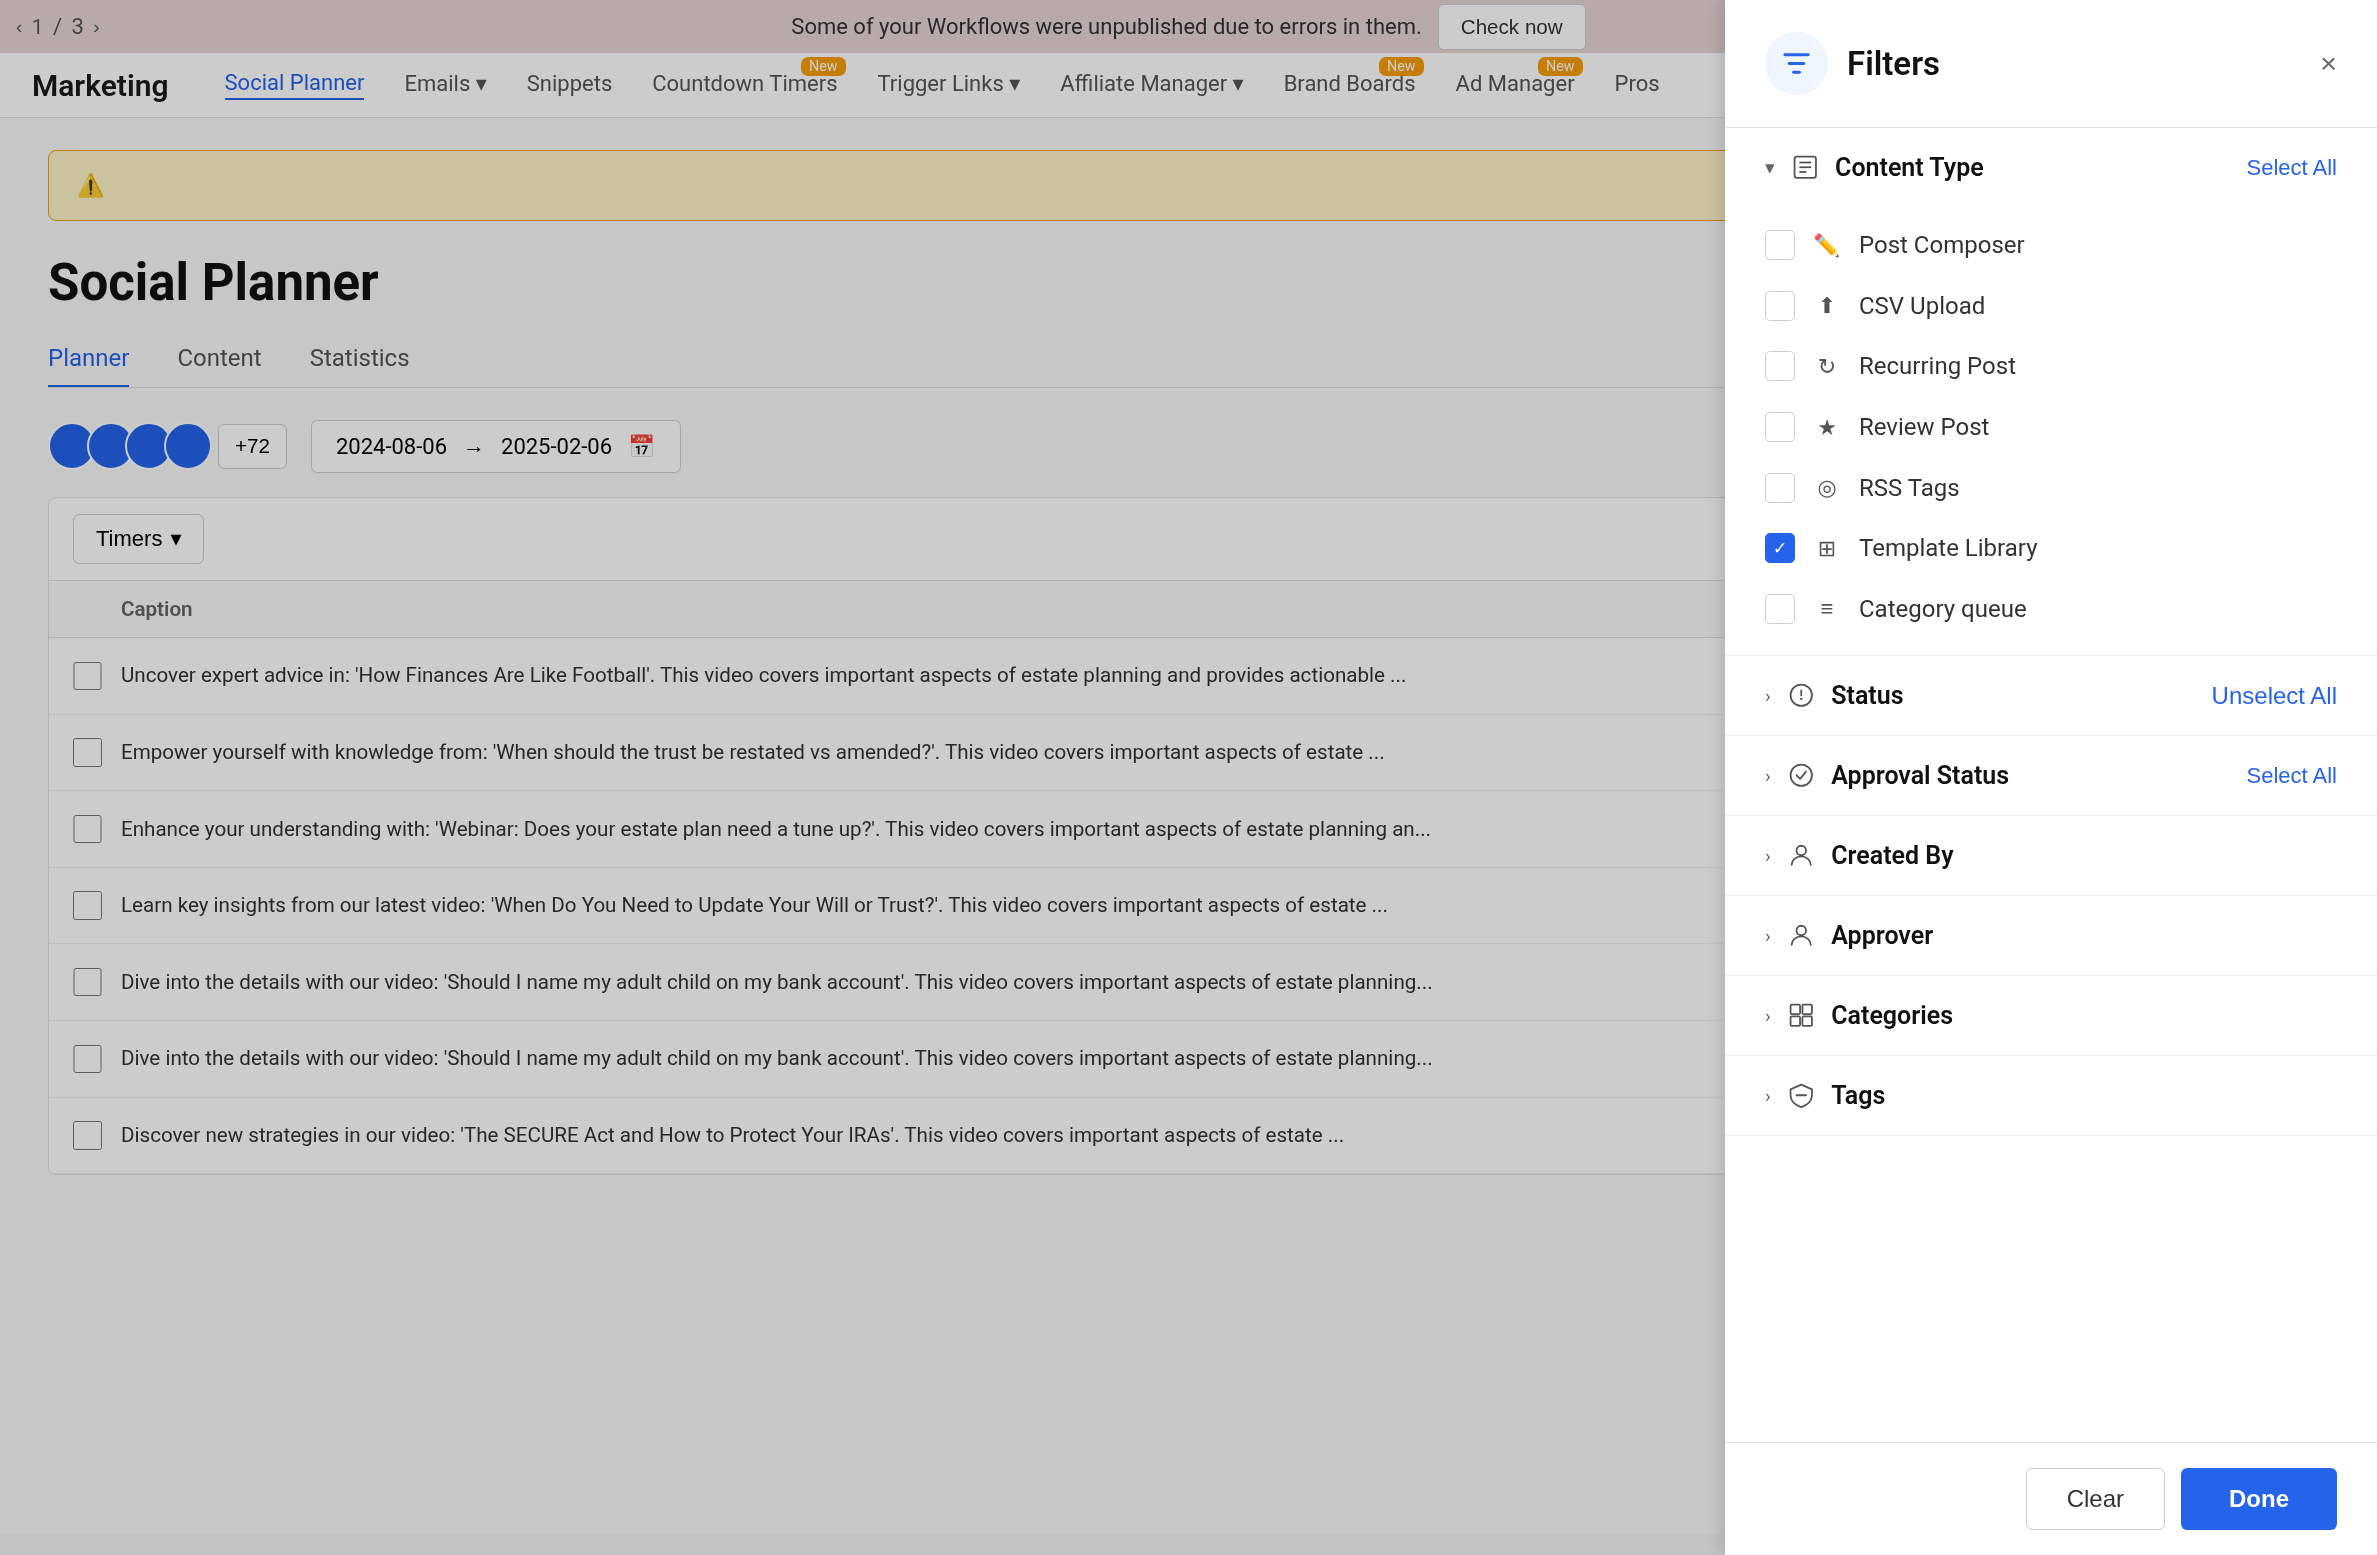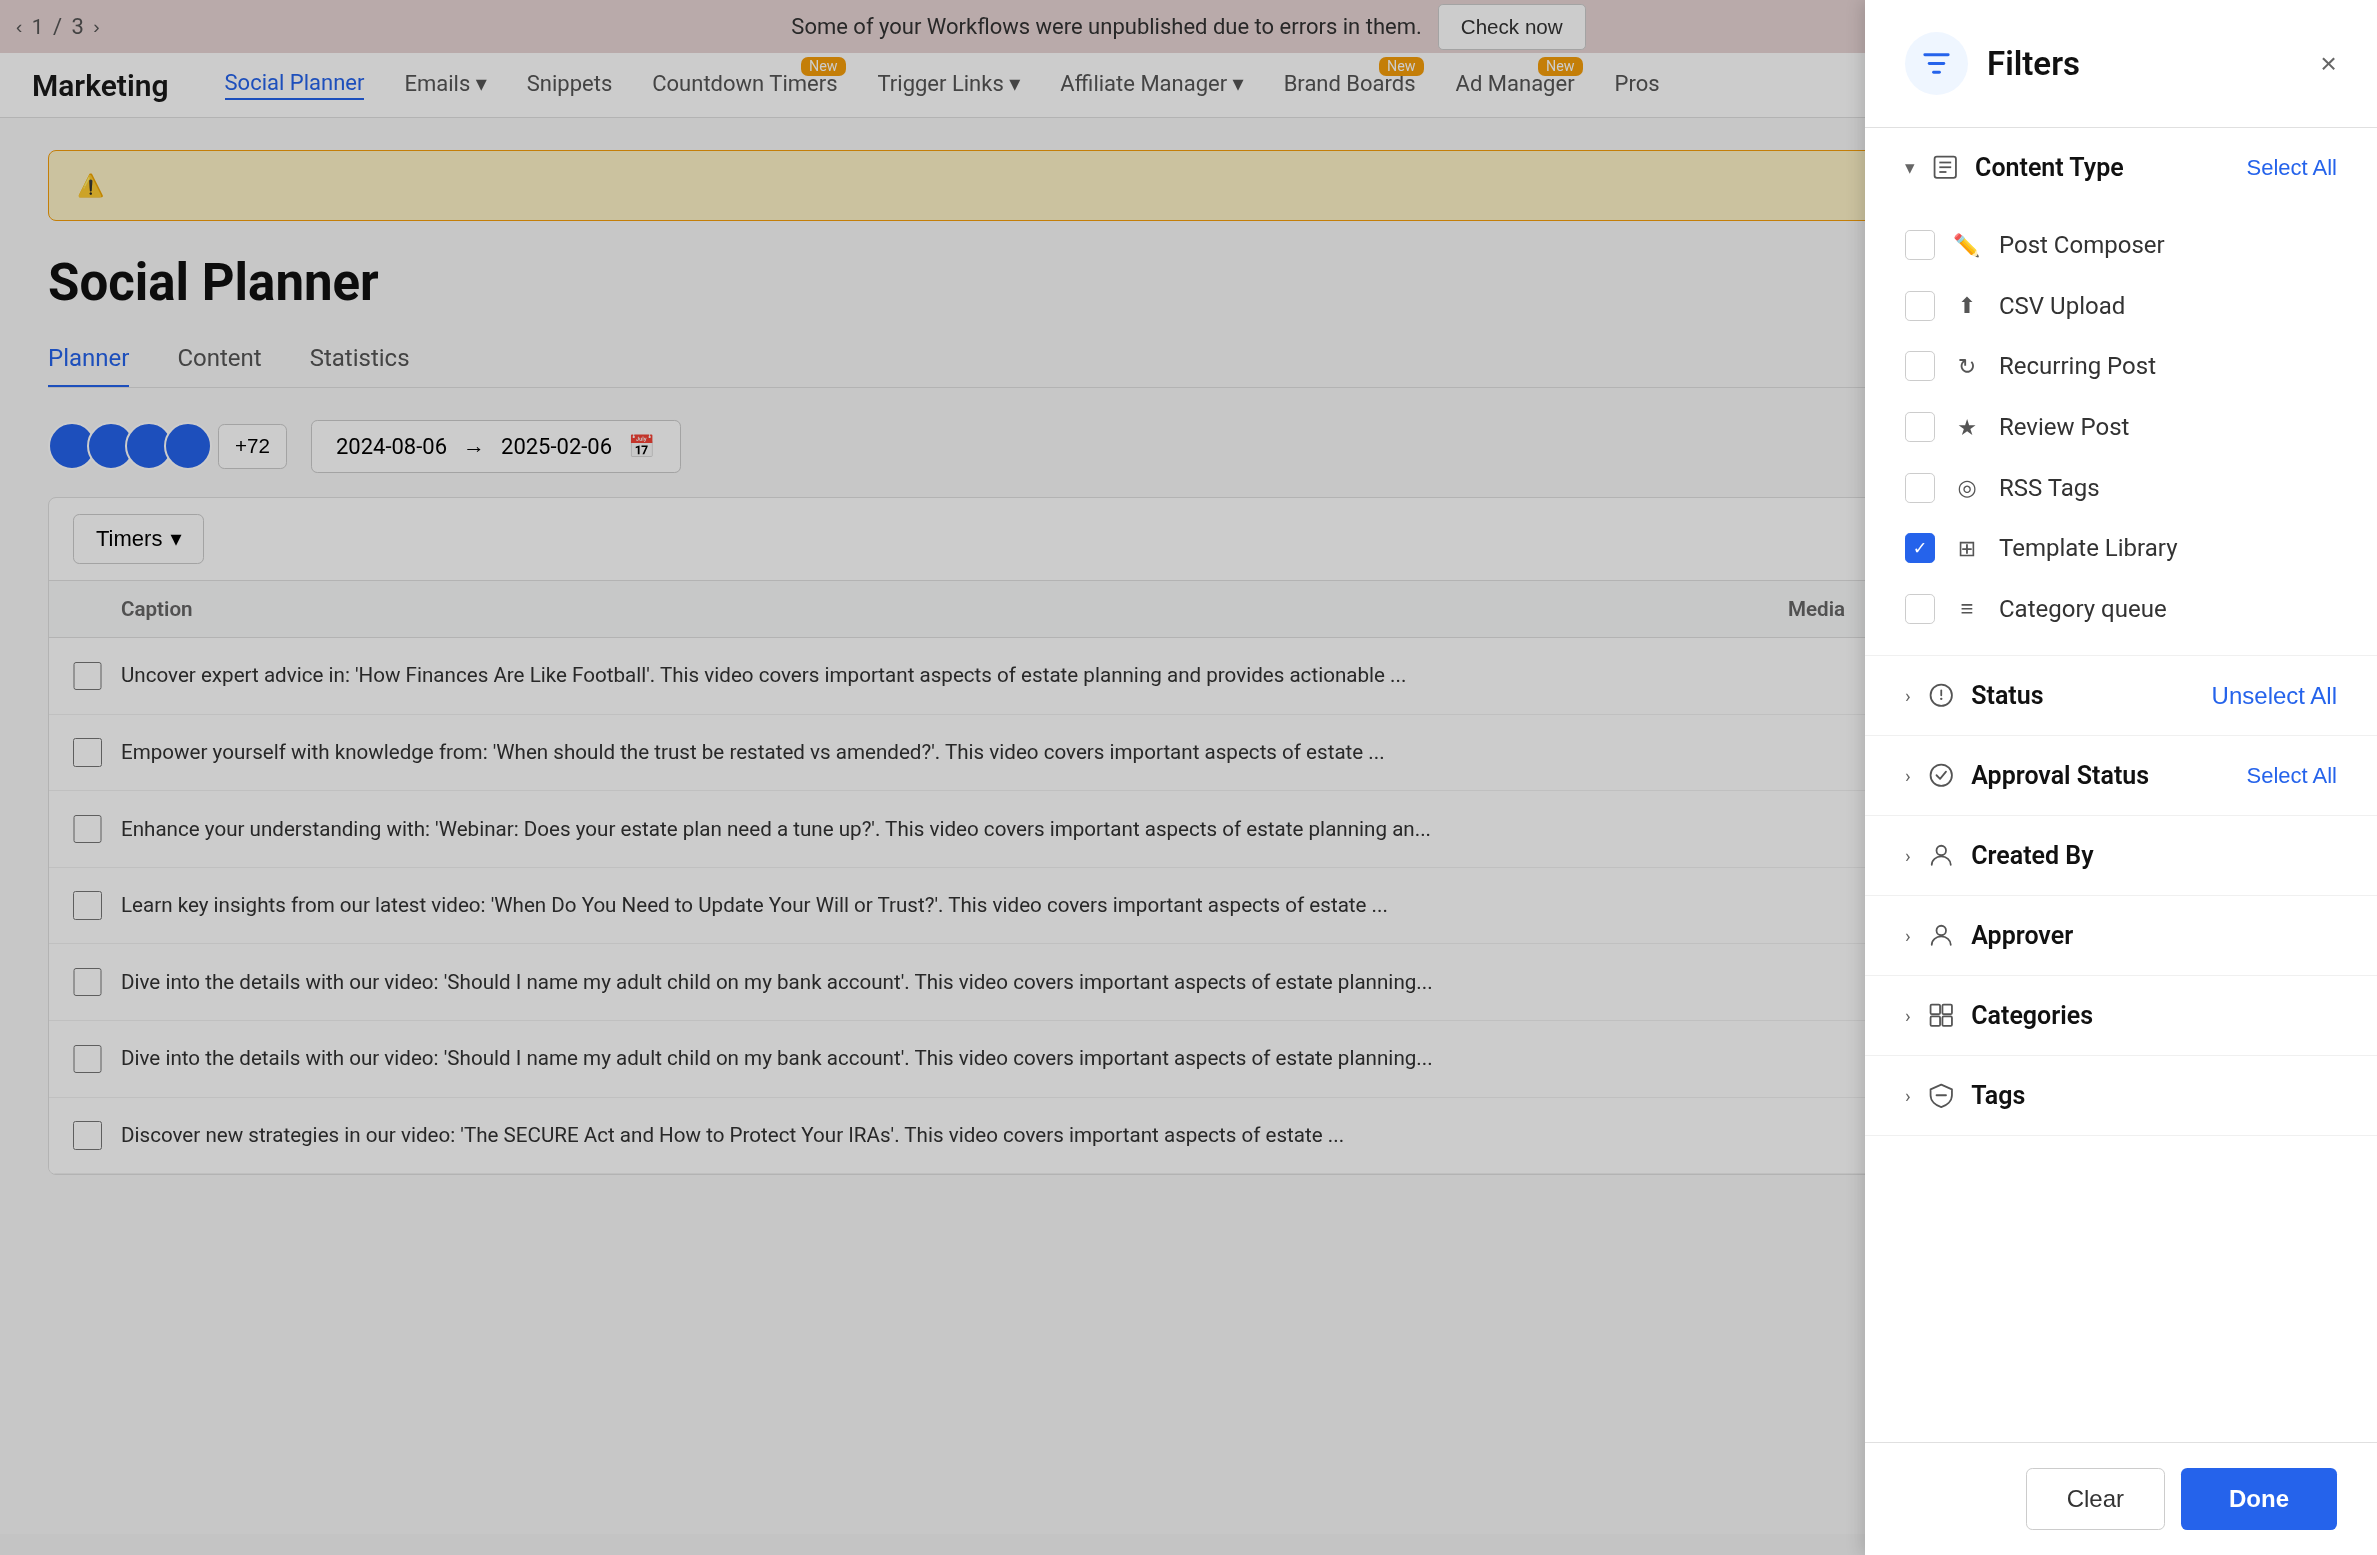--- a/index.html
+++ b/index.html
@@ -262,21 +262,21 @@
       bottom: 0;
       background: rgba(0,0,0,0.2);
       z-index: 100;
     }
 
     
     .filter-panel {
       position: fixed;
       top: 0;
       right: 0;
-      width: 512px;
+      width: 652px;
       height: 100%;
       background: white;
       z-index: 200;
       display: flex;
       flex-direction: column;
       box-shadow: -3.2px 0 16px rgba(0,0,0,0.15);
     }
     .filter-header {
       display: flex;
       align-items: center;

